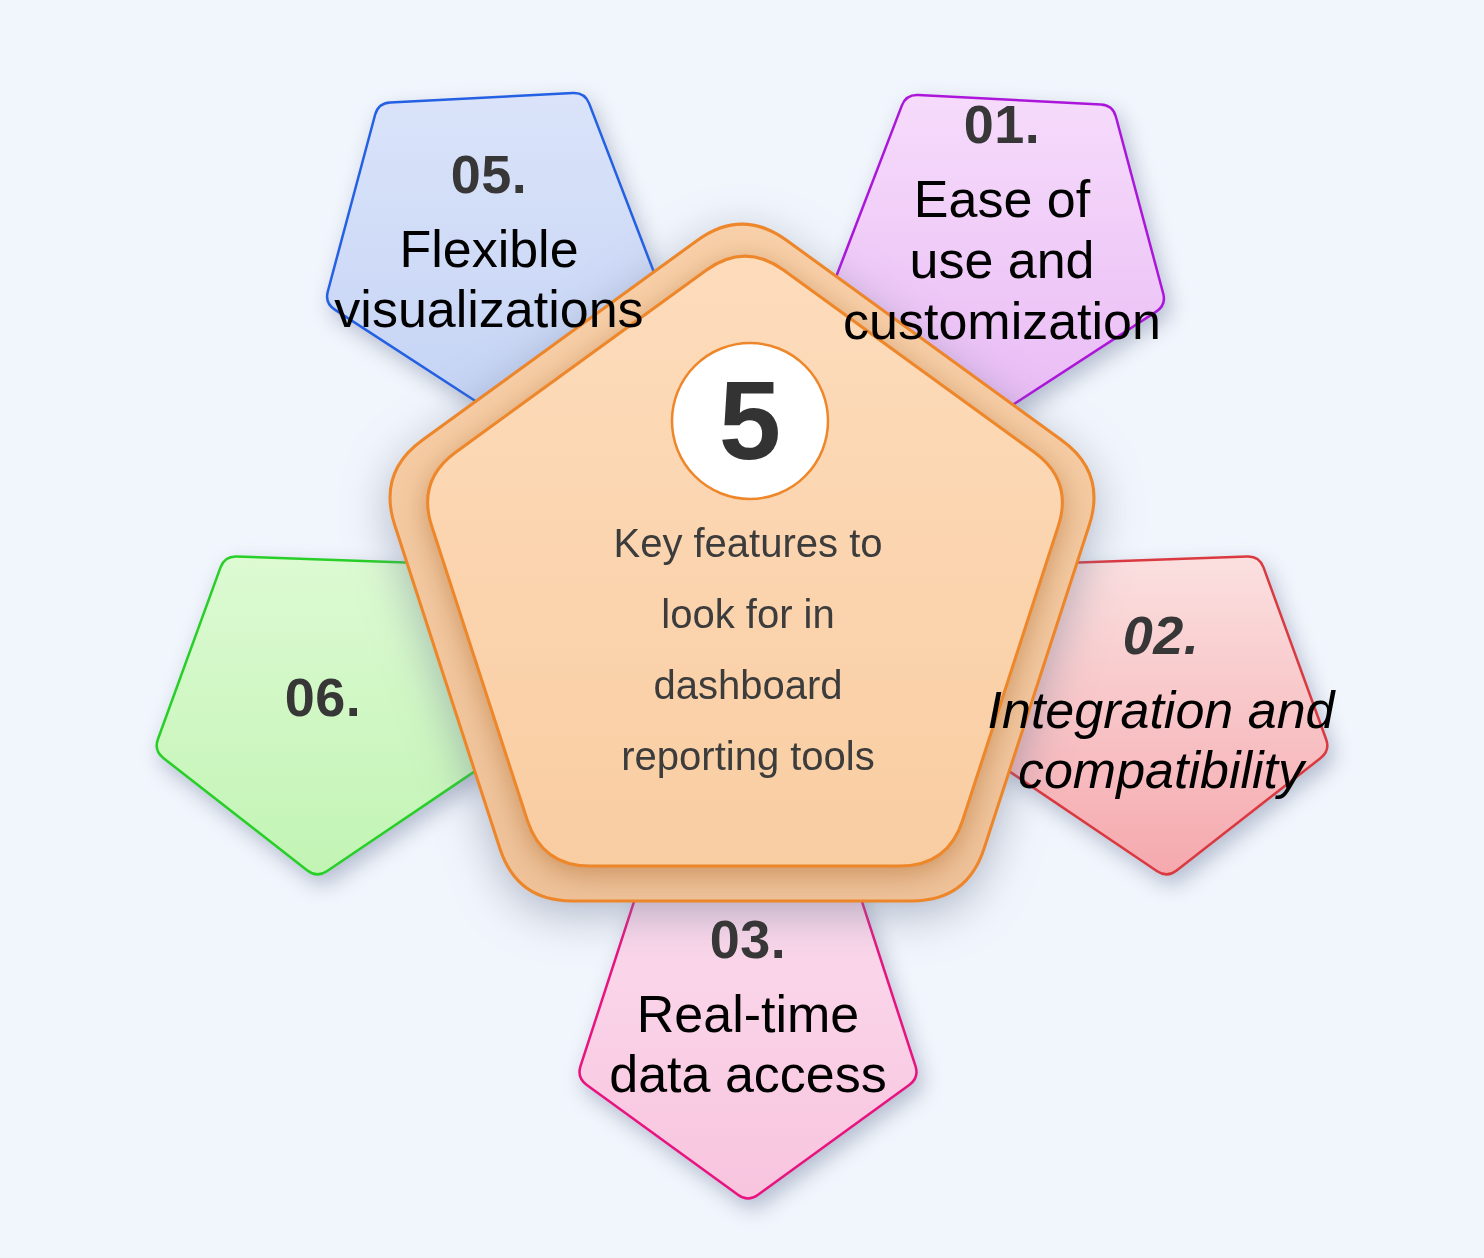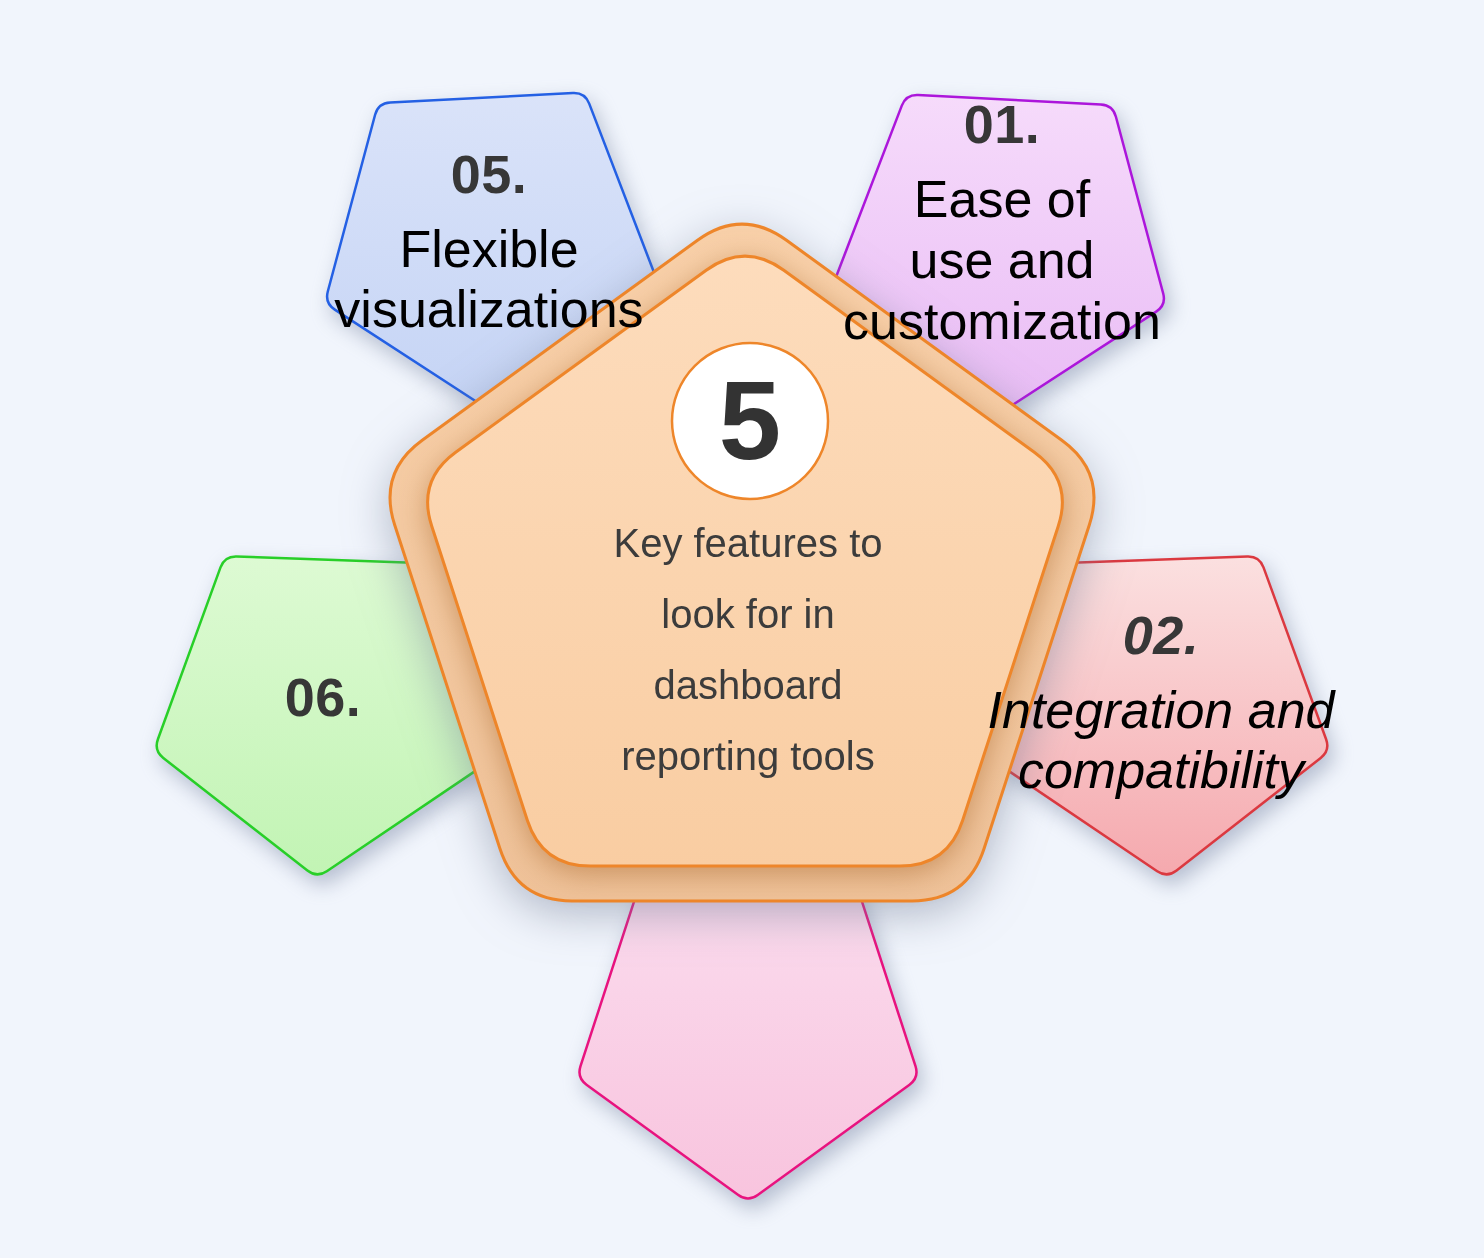--- a/index.html
+++ b/index.html
@@ -101,20 +101,25 @@
 use and
 customization</div>
   </div>
 
   <div class="tblock" style="left:971px;top:552px;width:380px;height:300px;font-style:italic;">
     <div class="pnum">02.</div>
     <div class="plabel">Integration and
 compatibility</div>
   </div>
 
+  <div class="tblock" style="left:558px;top:856px;width:380px;height:300px;">
+    <div class="pnum">03.</div>
+    <div class="plabel">Real-time
+data access</div>
+  </div>
 
   <div class="tblock" style="left:133px;top:553px;width:380px;height:300px;">
     <div class="pnum">06.</div>
   </div>
 
   <div class="tblock" style="left:299px;top:91px;width:380px;height:300px;">
     <div class="pnum">05.</div>
     <div class="plabel">Flexible
 visualizations</div>
   </div>

